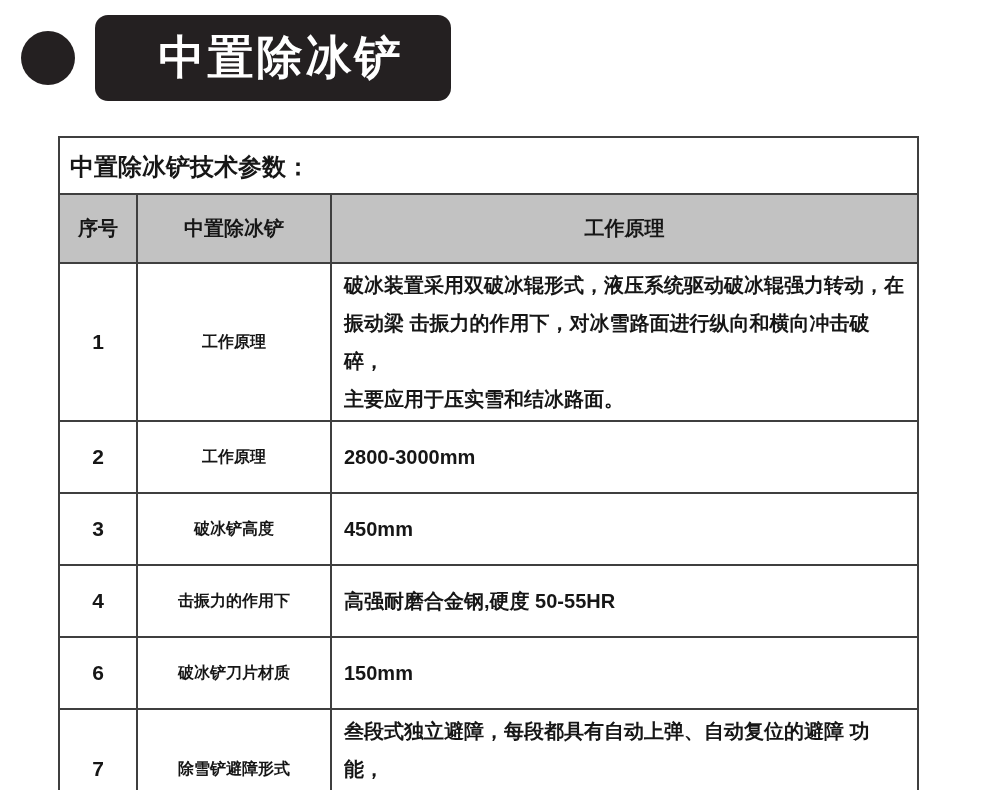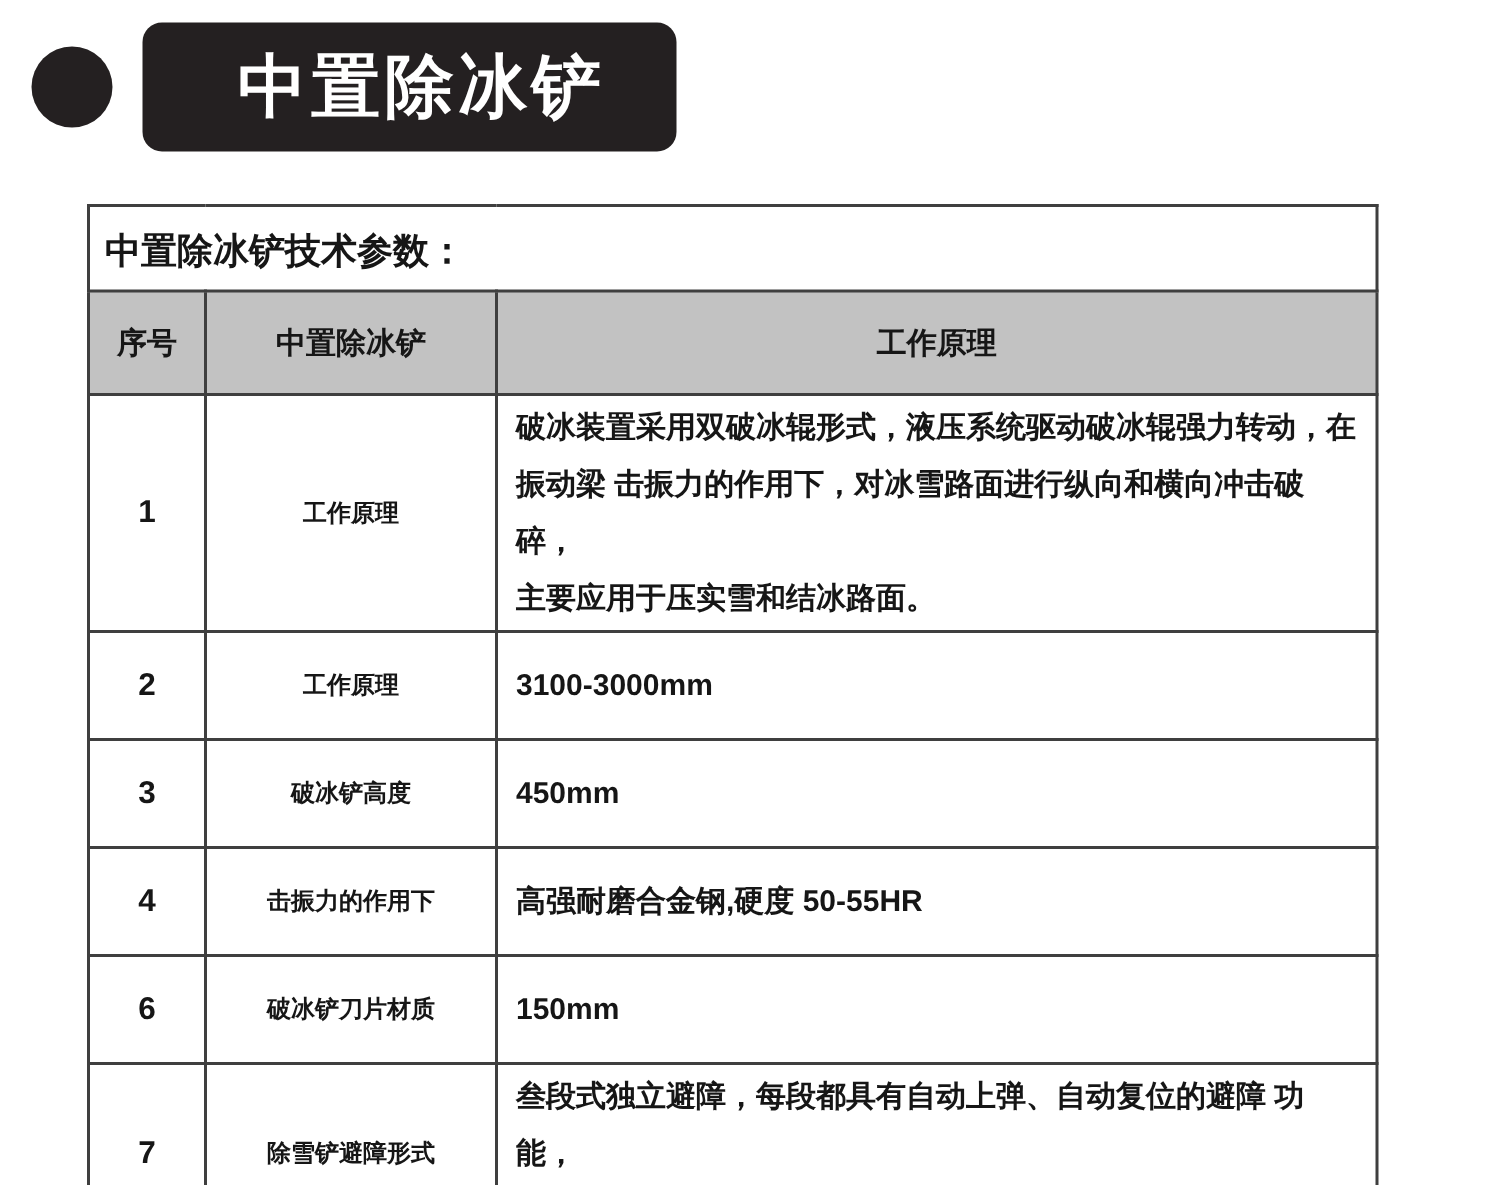--- a/index.html
+++ b/index.html
@@ -130,21 +130,21 @@
       <tr class="row-tall">
         <td class="no-cell">1</td>
         <td class="item-cell">工作原理</td>
         <td class="value-cell">破冰装置采用双破冰辊形式，液压系统驱动破冰辊强力转动，在
 振动梁 击振力的作用下，对冰雪路面进行纵向和横向冲击破碎，
 主要应用于压实雪和结冰路面。</td>
       </tr>
       <tr class="row-mid">
         <td class="no-cell">2</td>
         <td class="item-cell">工作原理</td>
-        <td class="value-cell">3100-3000mm</td>
+        <td class="value-cell">2800-3000mm</td>
       </tr>
       <tr class="row-mid">
         <td class="no-cell">3</td>
         <td class="item-cell">破冰铲高度</td>
         <td class="value-cell">450mm</td>
       </tr>
       <tr class="row-mid">
         <td class="no-cell">4</td>
         <td class="item-cell">击振力的作用下</td>
         <td class="value-cell">高强耐磨合金钢,硬度 50-55HR</td>

